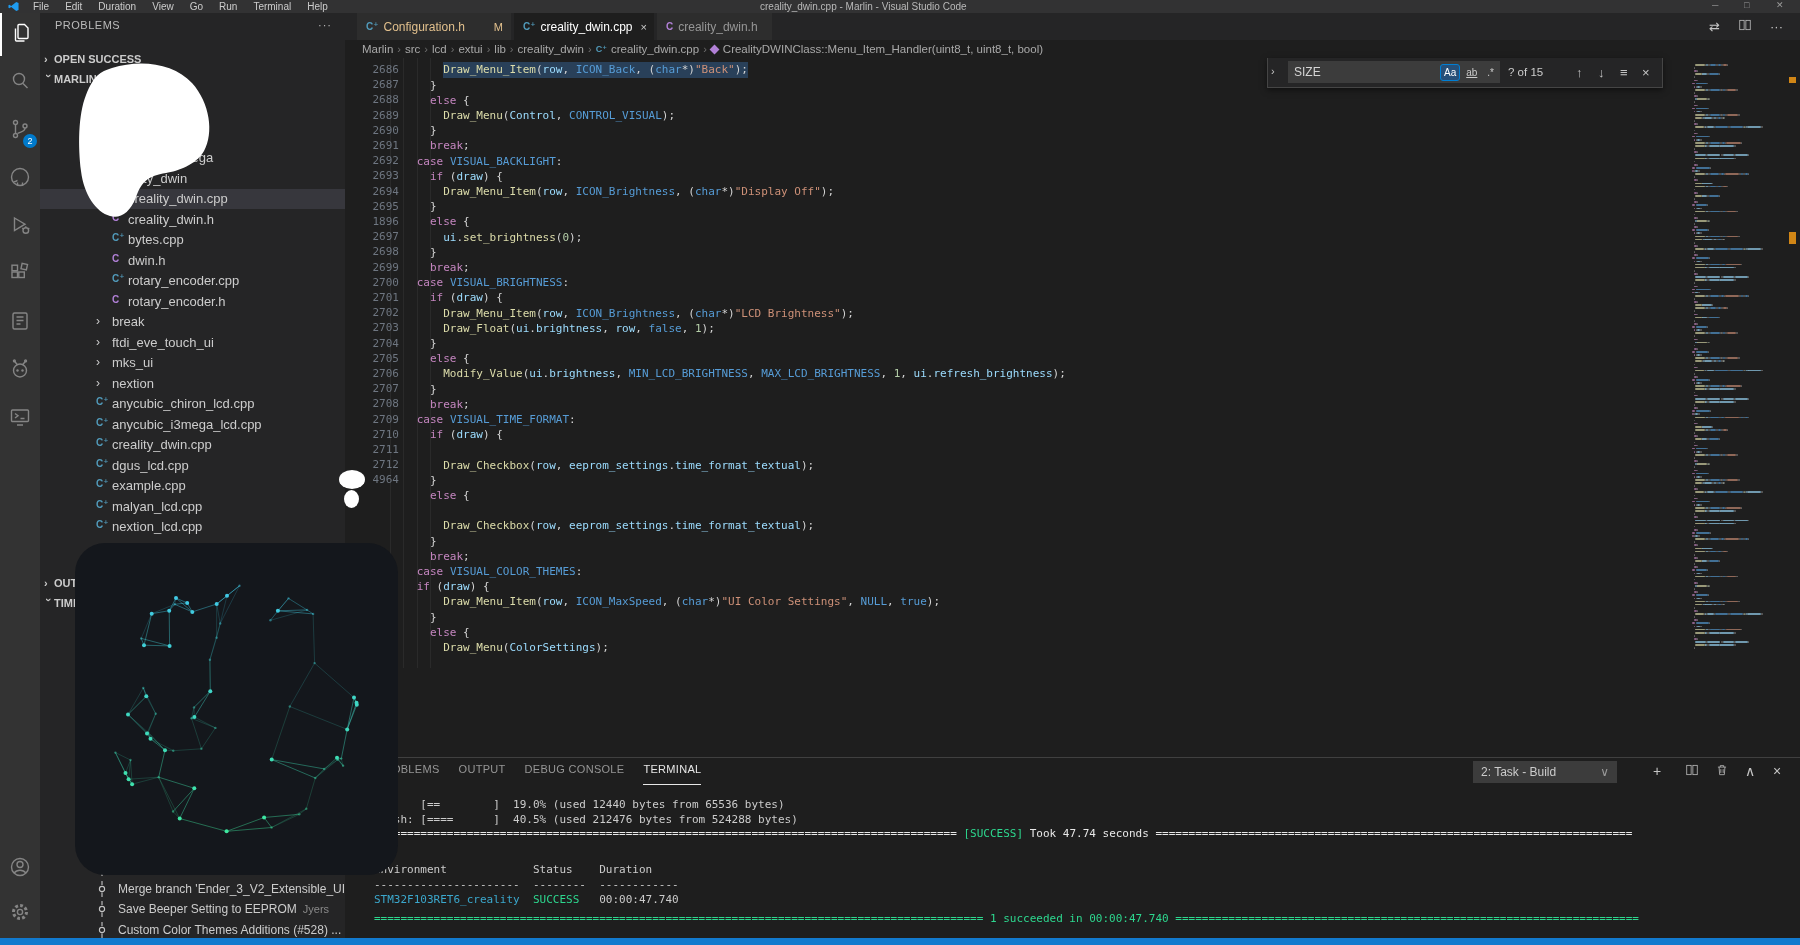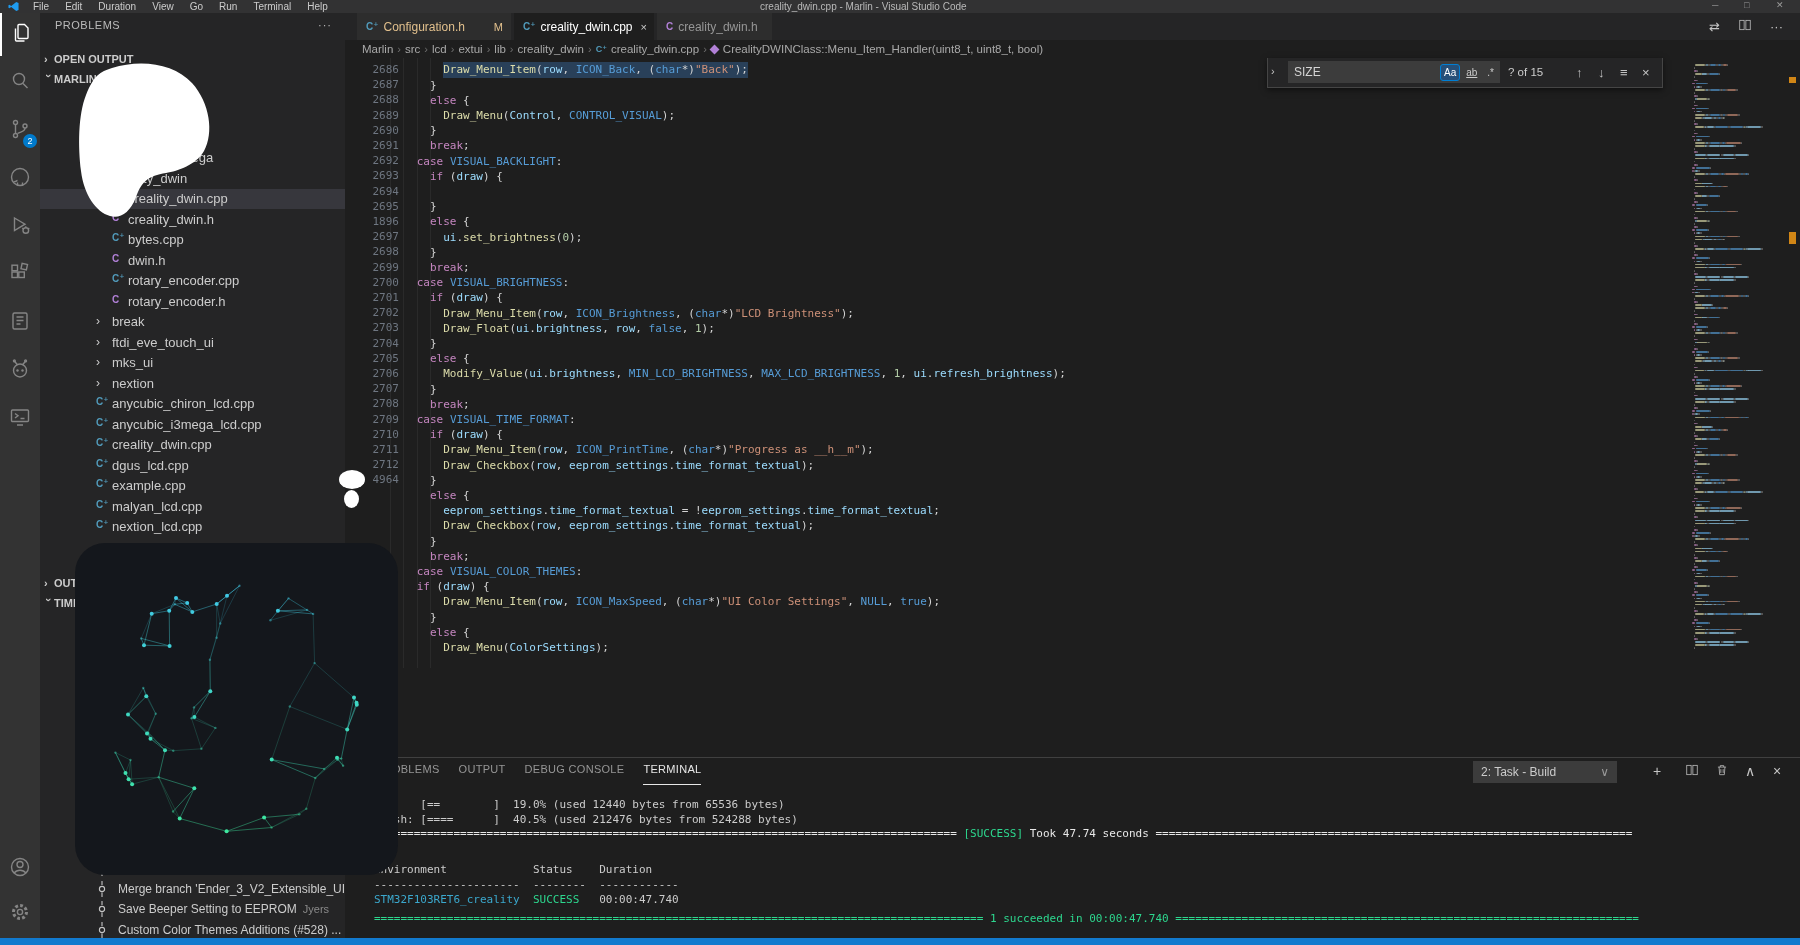--- a/index.html
+++ b/index.html
@@ -195,21 +195,21 @@
         </svg>
       </div>
     </div>
 
   <div id="sidebar" class="ab">
     <div class="side-hdr">PROBLEMS</div>
     <div class="side-hdr" style="left:278px;letter-spacing:1px;">···</div>
     <div id="side-content">
         <div class="sec-row" style="top: 36px;">
           <span class="sec-chev">›</span>
-          <span>OPEN OUTPUT</span>
+          <span>OPEN SUCCESS</span>
         </div>
         <div class="sec-row" style="top: 56px;">
           <span class="sec-chev chev-exp">›</span>
           <span>MARLIN</span>
         </div>
         <div class="sec-row" style="top: 560px;">
           <span class="sec-chev">›</span>
           <span>OUTLINE</span>
         </div>
         <div class="sec-row" style="top: 580px;">
@@ -440,20 +440,23 @@
       </div>
       <div class="gut mono" style="left: 0px; top: 96.2px;">2692</div>
       <div class="cline mono" style="left: 32px; top: 95.6px;">
         <pre><span class="tk-p">      </span><span class="tk-k">case</span><span class="tk-p"> </span><span class="tk-t">VISUAL_BACKLIGHT</span><span class="tk-p">:</span></pre>
       </div>
       <div class="gut mono" style="left: 0px; top: 111.4px;">2693</div>
       <div class="cline mono" style="left: 32px; top: 110.8px;">
         <pre><span class="tk-p">        </span><span class="tk-k">if</span><span class="tk-p"> (</span><span class="tk-v">draw</span><span class="tk-p">) {</span></pre>
       </div>
       <div class="gut mono" style="left: 0px; top: 126.6px;">2694</div>
+      <div class="cline mono" style="left: 32px; top: 126px;">
+        <pre><span class="tk-p">          </span><span class="tk-f">Draw_Menu_Item</span><span class="tk-p">(</span><span class="tk-v">row</span><span class="tk-p">, </span><span class="tk-t">ICON_Brightness</span><span class="tk-p">, (</span><span class="tk-t">char</span><span class="tk-p">*)</span><span class="tk-s">"Display Off"</span><span class="tk-p">);</span></pre>
+      </div>
       <div class="gut mono" style="left: 0px; top: 141.8px;">2695</div>
       <div class="cline mono" style="left: 32px; top: 141.2px;">
         <pre><span class="tk-p">        }</span></pre>
       </div>
       <div class="gut mono" style="left: 0px; top: 157px;">1896</div>
       <div class="cline mono" style="left: 32px; top: 156.4px;">
         <pre><span class="tk-p">        </span><span class="tk-k">else</span><span class="tk-p"> {</span></pre>
       </div>
       <div class="gut mono" style="left: 0px; top: 172.2px;">2697</div>
       <div class="cline mono" style="left: 32px; top: 171.6px;">
@@ -505,36 +508,30 @@
       </div>
       <div class="gut mono" style="left: 0px; top: 354.6px;">2709</div>
       <div class="cline mono" style="left: 32px; top: 354px;">
         <pre><span class="tk-p">      </span><span class="tk-k">case</span><span class="tk-p"> </span><span class="tk-t">VISUAL_TIME_FORMAT</span><span class="tk-p">:</span></pre>
       </div>
       <div class="gut mono" style="left: 0px; top: 369.8px;">2710</div>
       <div class="cline mono" style="left: 32px; top: 369.2px;">
         <pre><span class="tk-p">        </span><span class="tk-k">if</span><span class="tk-p"> (</span><span class="tk-v">draw</span><span class="tk-p">) {</span></pre>
       </div>
       <div class="gut mono" style="left: 0px; top: 385px;">2711</div>
-      <div class="cline mono" style="left: 32px; top: 384.4px;">
-        <pre><span class="tk-p">          </span><span class="tk-f">Draw_Menu_Item</span><span class="tk-p">(</span><span class="tk-v">row</span><span class="tk-p">, </span><span class="tk-t">ICON_PrintTime</span><span class="tk-p">, (</span><span class="tk-t">char</span><span class="tk-p">*)</span><span class="tk-s">"Progress as __h__m"</span><span class="tk-p">);</span></pre>
-      </div>
       <div class="gut mono" style="left: 0px; top: 400.2px;">2712</div>
       <div class="cline mono" style="left: 32px; top: 399.6px;">
         <pre><span class="tk-p">          </span><span class="tk-f">Draw_Checkbox</span><span class="tk-p">(</span><span class="tk-v">row</span><span class="tk-p">, </span><span class="tk-v">eeprom_settings</span><span class="tk-p">.</span><span class="tk-v">time_format_textual</span><span class="tk-p">);</span></pre>
       </div>
       <div class="gut mono" style="left: 0px; top: 415.4px;">4964</div>
       <div class="cline mono" style="left: 32px; top: 414.8px;">
         <pre><span class="tk-p">        }</span></pre>
       </div>
       <div class="cline mono" style="left: 32px; top: 430px;">
         <pre><span class="tk-p">        </span><span class="tk-k">else</span><span class="tk-p"> {</span></pre>
-      </div>
-      <div class="cline mono" style="left: 32px; top: 445.2px;">
-        <pre><span class="tk-p">          </span><span class="tk-v">eeprom_settings</span><span class="tk-p">.</span><span class="tk-v">time_format_textual</span><span class="tk-p"> = !</span><span class="tk-v">eeprom_settings</span><span class="tk-p">.</span><span class="tk-v">time_format_textual</span><span class="tk-p">;</span></pre>
       </div>
       <div class="cline mono" style="left: 32px; top: 460.4px;">
         <pre><span class="tk-p">          </span><span class="tk-f">Draw_Checkbox</span><span class="tk-p">(</span><span class="tk-v">row</span><span class="tk-p">, </span><span class="tk-v">eeprom_settings</span><span class="tk-p">.</span><span class="tk-v">time_format_textual</span><span class="tk-p">);</span></pre>
       </div>
       <div class="cline mono" style="left: 32px; top: 475.6px;">
         <pre><span class="tk-p">        }</span></pre>
       </div>
       <div class="cline mono" style="left: 32px; top: 490.8px;">
         <pre><span class="tk-p">        </span><span class="tk-k">break</span><span class="tk-p">;</span></pre>
       </div>

